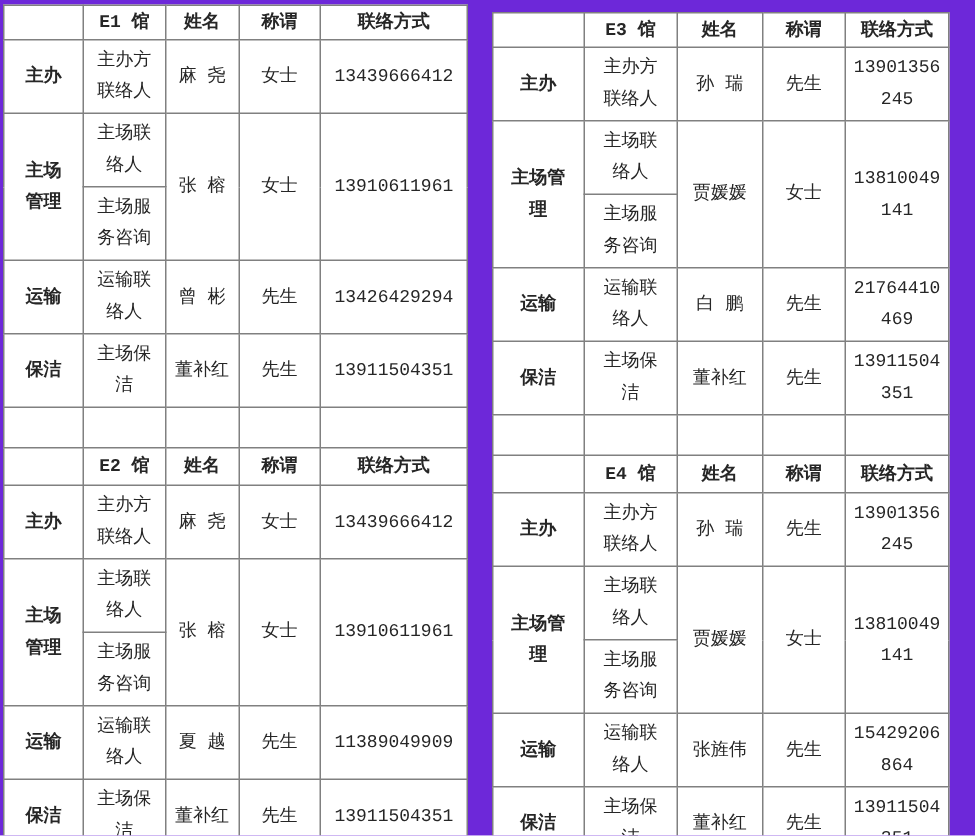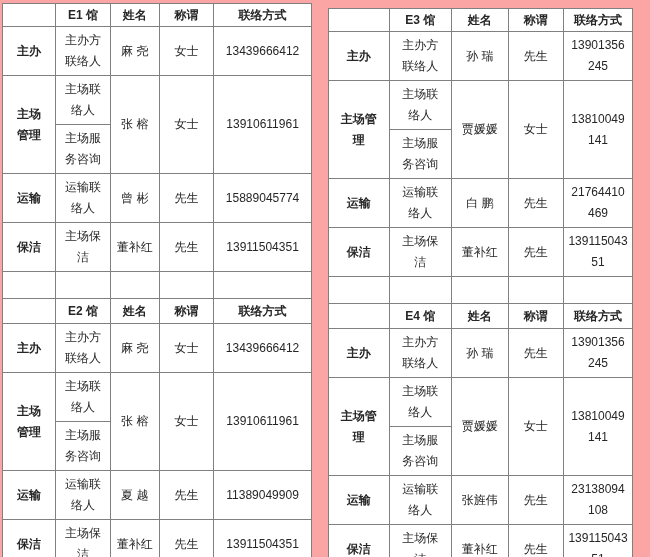--- a/index.html
+++ b/index.html
@@ -1,19 +1,19 @@
 <!DOCTYPE html>
 <html><head>
 <meta charset="utf-8">
 <style>
   html,body { margin:0; padding:0; background:#ffffff; }
   .page {
-    width:650px; height:557px; overflow:hidden; background:#fca5a5;
+    width:650px; height:557px; overflow:hidden; background:#6d28d9;
     box-sizing:border-box; padding:3px 17px 0 2px;
-    font-family:Liberation Sans, sans-serif;
+    font-family:Liberation Mono, monospace;
     color:#262626;
   }
   .cols { display:flex; gap:16px; align-items:flex-start; }
   .col-right { margin-top:5px; }
   table {
     border-collapse:collapse; table-layout:fixed;
     background:#ffffff;
   }
   td, th {
     border:1px solid #808080;
@@ -72,21 +72,21 @@
         <td rowspan="2" class="phone">13910611961</td>
       </tr>
       <tr class="r-sub2">
         <td class="role">主场服务咨询</td>
       </tr>
       <tr class="r-std">
         <td class="b cat">运输</td>
         <td class="role">运输联络人</td>
         <td>曾 彬</td>
         <td>先生</td>
-        <td class="phone">15889045774</td>
+        <td class="phone">13426429294</td>
       </tr>
       <tr class="r-std">
         <td class="b cat">保洁</td>
         <td class="role">主场保洁</td>
         <td>董补红</td>
         <td>先生</td>
         <td class="phone">13911504351</td>
       </tr>
 
       <tr class="r-gap">
@@ -217,21 +217,21 @@
         <td rowspan="2" class="phone">13810049141</td>
       </tr>
       <tr class="r-sub2">
         <td class="role">主场服务咨询</td>
       </tr>
       <tr class="r-std">
         <td class="b cat">运输</td>
         <td class="role">运输联络人</td>
         <td>张旌伟</td>
         <td>先生</td>
-        <td class="phone">23138094108</td>
+        <td class="phone">15429206864</td>
       </tr>
       <tr class="r-std">
         <td class="b cat">保洁</td>
         <td class="role">主场保洁</td>
         <td>董补红</td>
         <td>先生</td>
         <td class="phone">13911504351</td>
       </tr>
     </tbody>
       </table>

